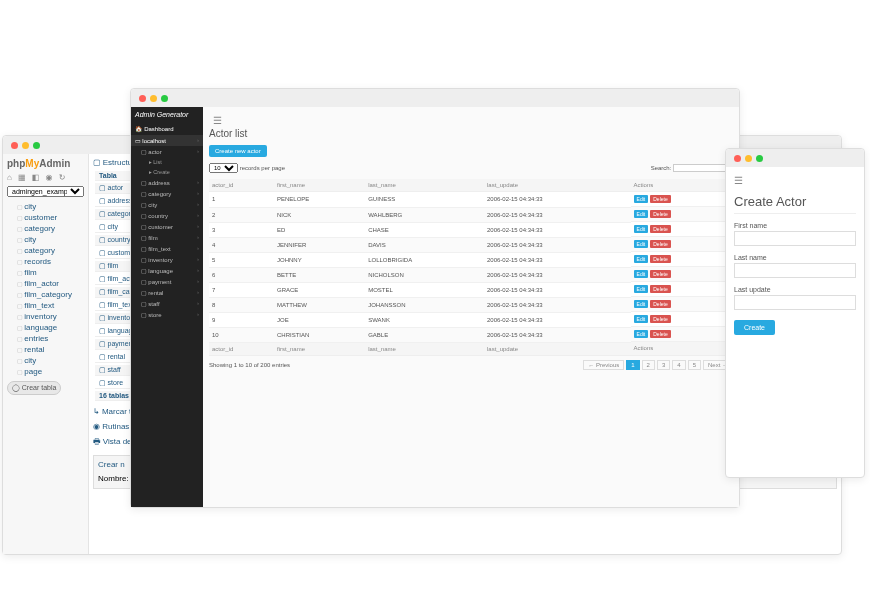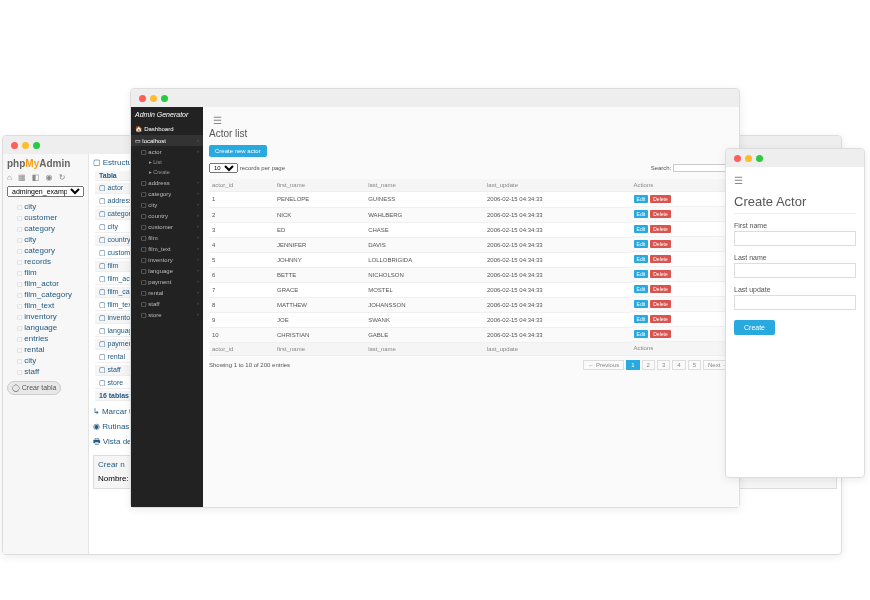--- a/index.html
+++ b/index.html
@@ -88,21 +88,21 @@
           <li>records</li>
           <li>film</li>
           <li>film_actor</li>
           <li>film_category</li>
           <li>film_text</li>
           <li>inventory</li>
           <li>language</li>
           <li>entries</li>
           <li>rental</li>
           <li>city</li>
-          <li>staff</li>
+          <li>page</li>
         </ul>
       <span class="btn-crear">◯ <span>Crear tabla</span></span>
     </div>
     <div class="main">
       <div class="tabs">▢ Estructura</div>
       <table class="tb">
         <tbody>
             <tr>
               <td class="col">Tabla</td>
             </tr>

